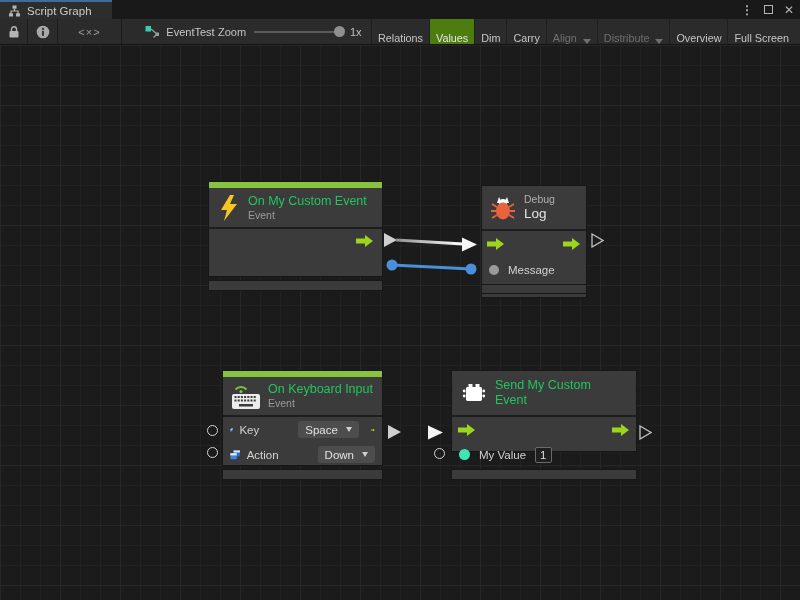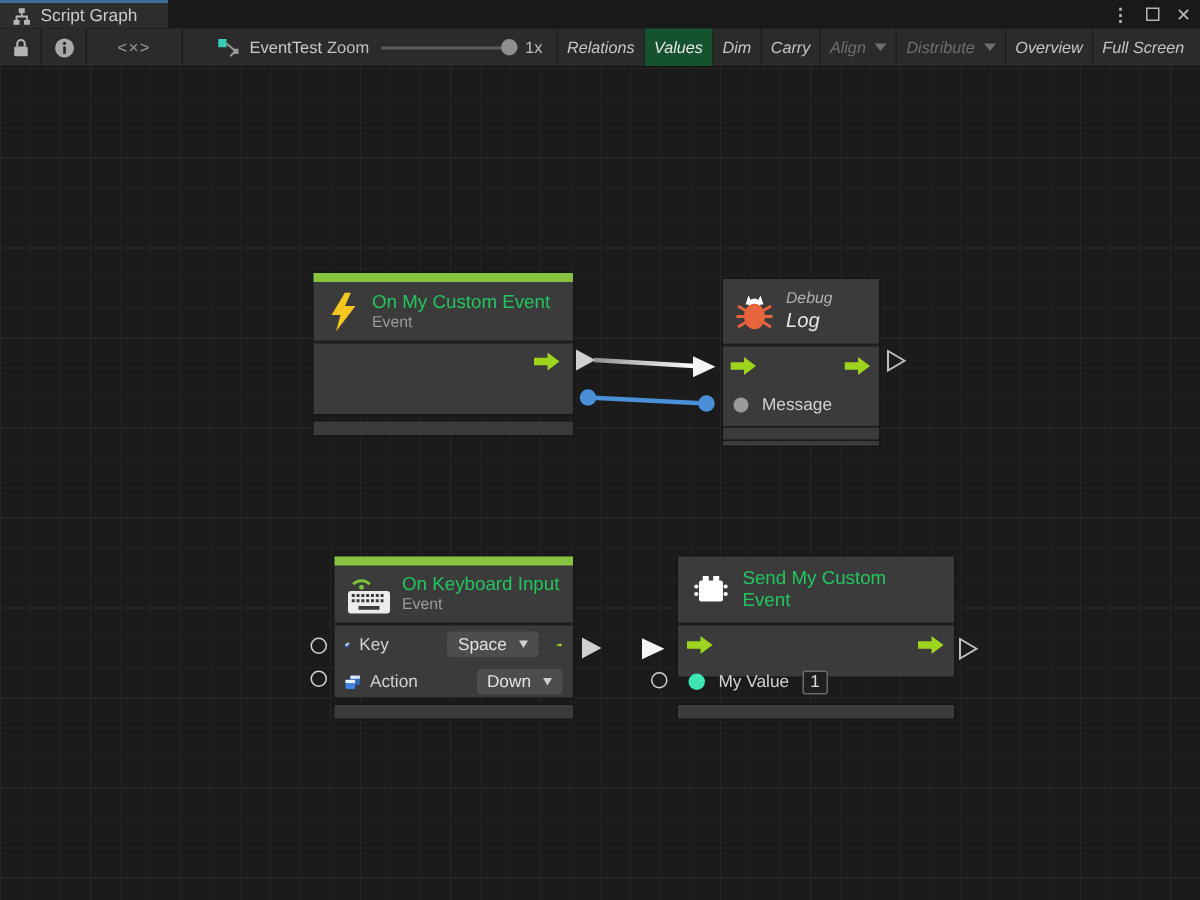--- a/index.html
+++ b/index.html
@@ -25,23 +25,23 @@
           border-right:1px solid #1d1d1d; }
   .tb-lock { left:0; width:28px; }
   .tb-info { left:28px; width:30px; }
   .tb-code { left:58px; width:64px; color:#9c9c9c; font-size:11px; letter-spacing:1px; }
   .tb-graphname { left:132px; width:96px; gap:6px; border-right:none; color:#c9c9c9; }
   .zoom-label { position:absolute; left:218px; top:0; height:25px; display:flex; align-items:center; color:#c0c0c0; }
   .zoom-track { position:absolute; left:254px; top:12px; width:88px; height:2px; background:#5c5c5c; }
   .zoom-handle { position:absolute; left:334px; top:7px; width:11px; height:11px; border-radius:50%; background:#8f8f8f; }
   .zoom-value { position:absolute; left:350px; top:0; height:25px; display:flex; align-items:center; color:#c0c0c0; }
   .tb-right { position:absolute; left:371px; right:0; top:0; height:25px; display:flex; }
-  .tb-right .btn { display:flex; align-items:center; gap:4px; padding:0 6px; border-left:1px solid #1f1f1f;
-                   color:#c6c6c6; white-space:nowrap; font-size:10.8px;font-style:italic; }
-  .tb-right .btn.on { background:#14532d; color:#e8e8e8; }
+  .tb-right .btn { display:flex; align-items:flex-end; gap:4px; padding:0 6px; border-left:1px solid #1f1f1f;
+                   color:#c6c6c6; white-space:nowrap; font-size:10.8px; }
+  .tb-right .btn.on { background:#4d7c0f; color:#e8e8e8; }
   .tb-right .btn.disabled { color:#6f6f6f; }
   .caret-down { width:0; height:0; border-left:4px solid transparent; border-right:4px solid transparent;
                 border-top:5px solid #b9b9b9; margin-left:2px; }
   .btn.disabled .caret-down { border-top-color:#6f6f6f; }
 
   
   .canvas { position:absolute; left:0; top:45px; width:800px; height:555px; background-color:#1b1b1b;
     background-image:
       linear-gradient(#272727 1px, transparent 1px),
       linear-gradient(90deg, #272727 1px, transparent 1px),
@@ -200,21 +200,21 @@
         <div class="nrow" style="height:24px; justify-content:flex-end; padding-right:8px;">
           <svg class="flow-arrow" viewBox="0 0 18 14">
             <polygon points="0,4.5 9,4.5 9,1 17,7 9,13 9,9.5 0,9.5"></polygon>
           </svg>
         </div>
       </div>
     </div>
     <div class="node-footer" style="left:209px; top:236px; width:173px; height:9px;"></div>
 
     <div class="node-main" style="left:482px; top:141px; width:104px;">
-      <div class="nheader" style="height:43px; gap:8px; padding:4px 8px;font-style:italic;">
+      <div class="nheader" style="height:43px; gap:8px; padding:4px 8px;">
         <svg width="26" height="27" viewBox="0 0 26 27">
           <path d="M7,9 L9,3 L11,7 L15,7 L17,3 L19,9 Z" fill="#ffffff"></path>
           <circle cx="13" cy="9" r="4" fill="#ffffff"></circle>
           <g stroke="#e8643c" stroke-width="2">
             <line x1="7" y1="13" x2="2" y2="10"></line>
               <line x1="6" y1="17" x2="1" y2="17"></line>
               <line x1="7" y1="21" x2="2" y2="24"></line>
             <line x1="19" y1="13" x2="24" y2="10"></line>
               <line x1="20" y1="17" x2="25" y2="17"></line>
               <line x1="19" y1="21" x2="24" y2="24"></line>

